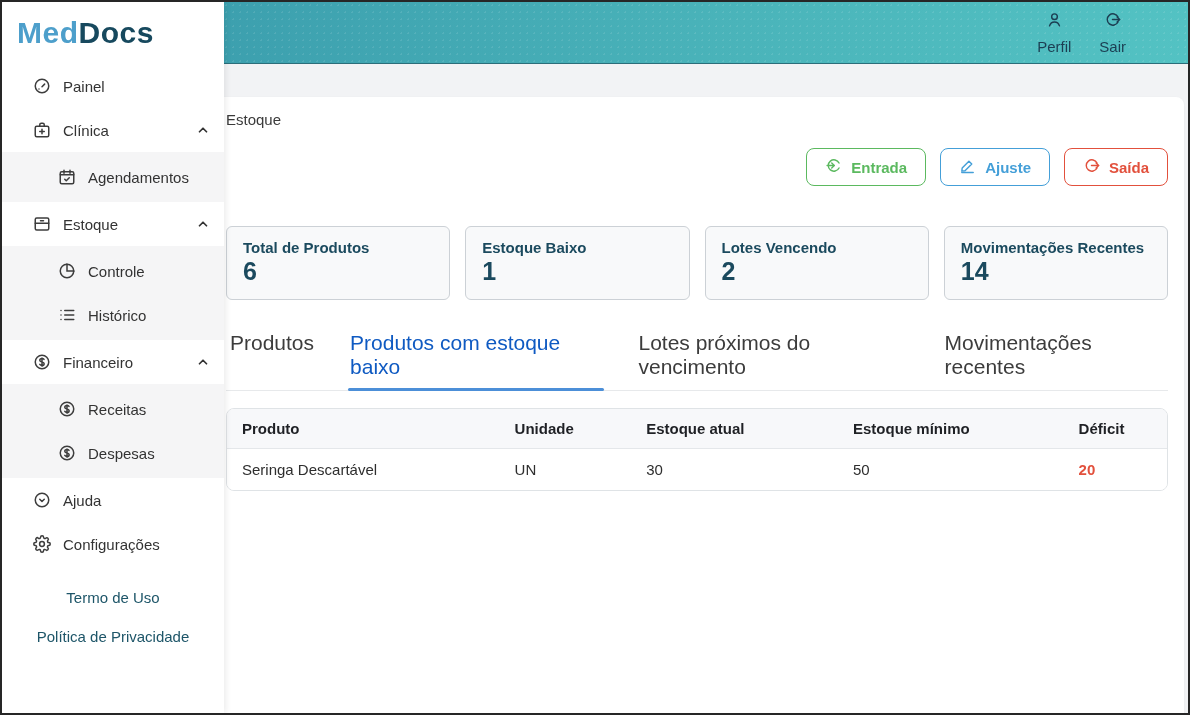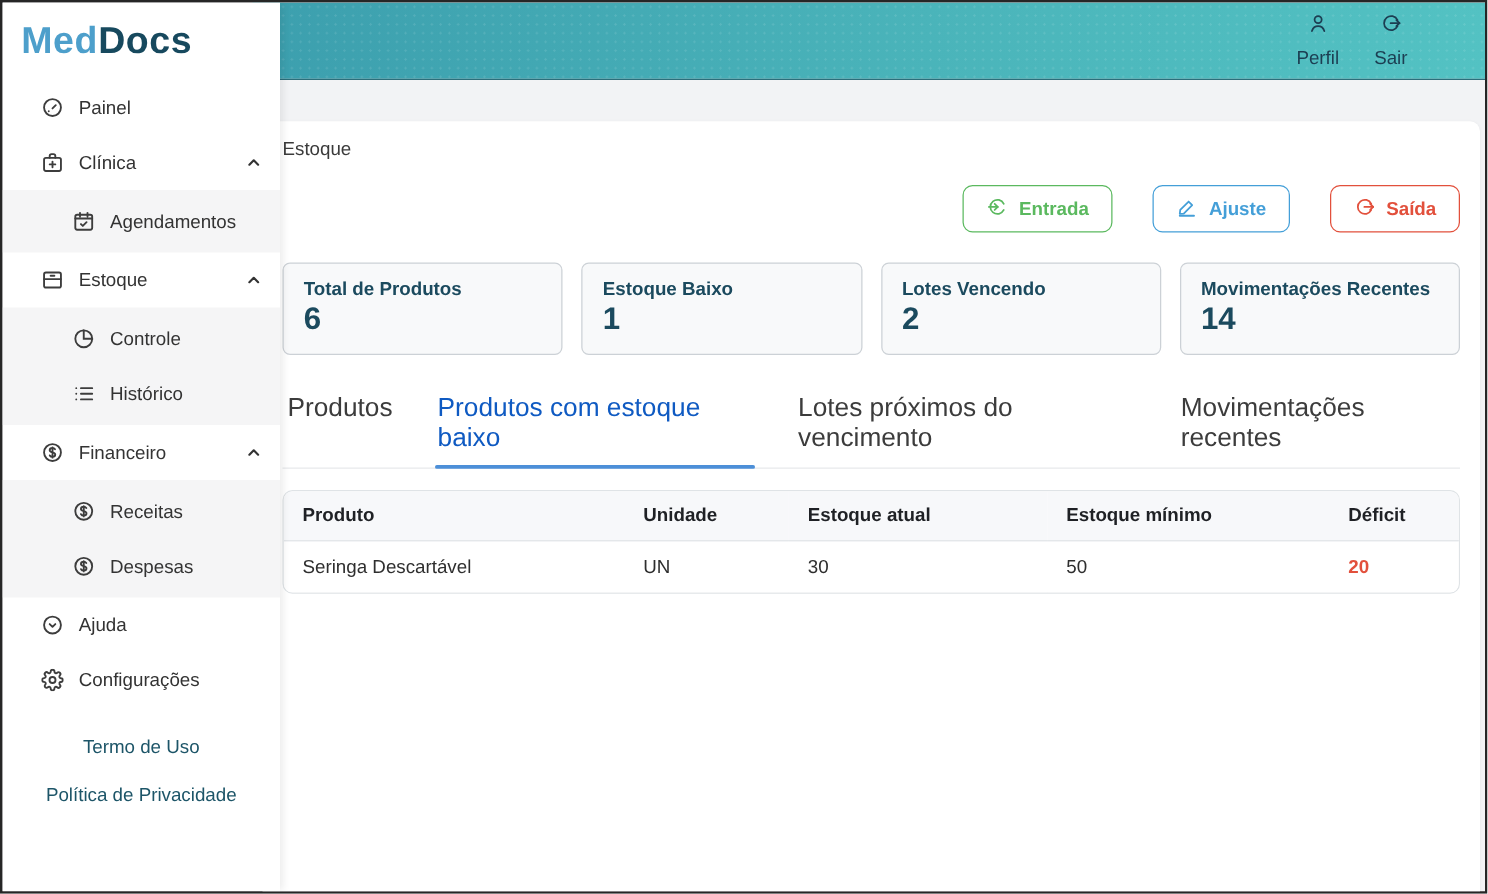--- a/index.html
+++ b/index.html
@@ -26,28 +26,28 @@
     background-image:radial-gradient(rgba(255,255,255,.10) 1px, transparent 1px), linear-gradient(90deg,#3c9fae 0%, #4ab4ba 55%, #53c2c3 100%);
     background-size:7px 7px, 100% 100%;
     display:flex; align-items:center; justify-content:flex-end; gap:28px; padding-right:62px; z-index:2;
     border-bottom:1px solid #2c6e7a; }
   .tb-item { display:flex; align-items:center; gap:7px; font-size:15px; color:#1c3e52; cursor:pointer;flex-direction:column; }
   .tb-item svg { width:17px; height:17px; }
 
   
   .main-card { position:absolute; left:208px; top:95px; width:974px; height:620px; background:#fff; border-radius:8px 8px 0 0; box-shadow:0 1px 3px rgba(0,0,0,.06); padding:14px 16px; }
   .page-title { font-size:15px; color:#3a3a3a; }
-  .actions { display:flex; justify-content:flex-end; gap:32px; margin-top:20px; }
+  .actions { display:flex; justify-content:flex-end; gap:14px; margin-top:20px; }
   .btn { display:flex; align-items:center; gap:9px; height:38px; padding:0 18px; background:#fff; border-radius:8px; font-size:15px; font-weight:bold; cursor:pointer; border:1.5px solid; }
   .btn svg { width:17px; height:17px; }
   .btn-entrada { color:#5bb95f; border-color:#5bb95f; }
   .btn-saida   { color:#e2503c; border-color:#e2503c; }
   .btn-ajuste  { color:#449fd8; border-color:#449fd8; }
 
-  .stats { display:flex; gap:15px; margin-top:24px; }
+  .stats { display:flex; gap:15px; margin-top:40px; }
   .stat-card { flex:1; height:74px; background:#f8f9fa; border:1px solid #ccd1d6; border-radius:6px; padding:12px 16px; }
   .stat-label { font-size:15px; font-weight:bold; color:#1b4a5e; }
   .stat-value { font-size:25px; font-weight:bold; color:#1b4a5e; margin-top:2px; line-height:1.1; }
 
   .tabs { display:flex; gap:32px; margin-top:22px; border-bottom:1px solid #e7e9eb; padding:0 0 0 2px; }
   .tab { padding:9px 2px 11px; font-size:21px; color:#3c3c3c; cursor:pointer; position:relative; }
   .tab.active { color:#0f5ac2; }
   .tab.active::after { content:""; position:absolute; left:0; right:0; bottom:-1px; height:3px; background:#4c8fd8; border-radius:2px; }
 
   .table-card { margin-top:17px; border:1px solid #dfe3e6; border-radius:8px; overflow:hidden; }

